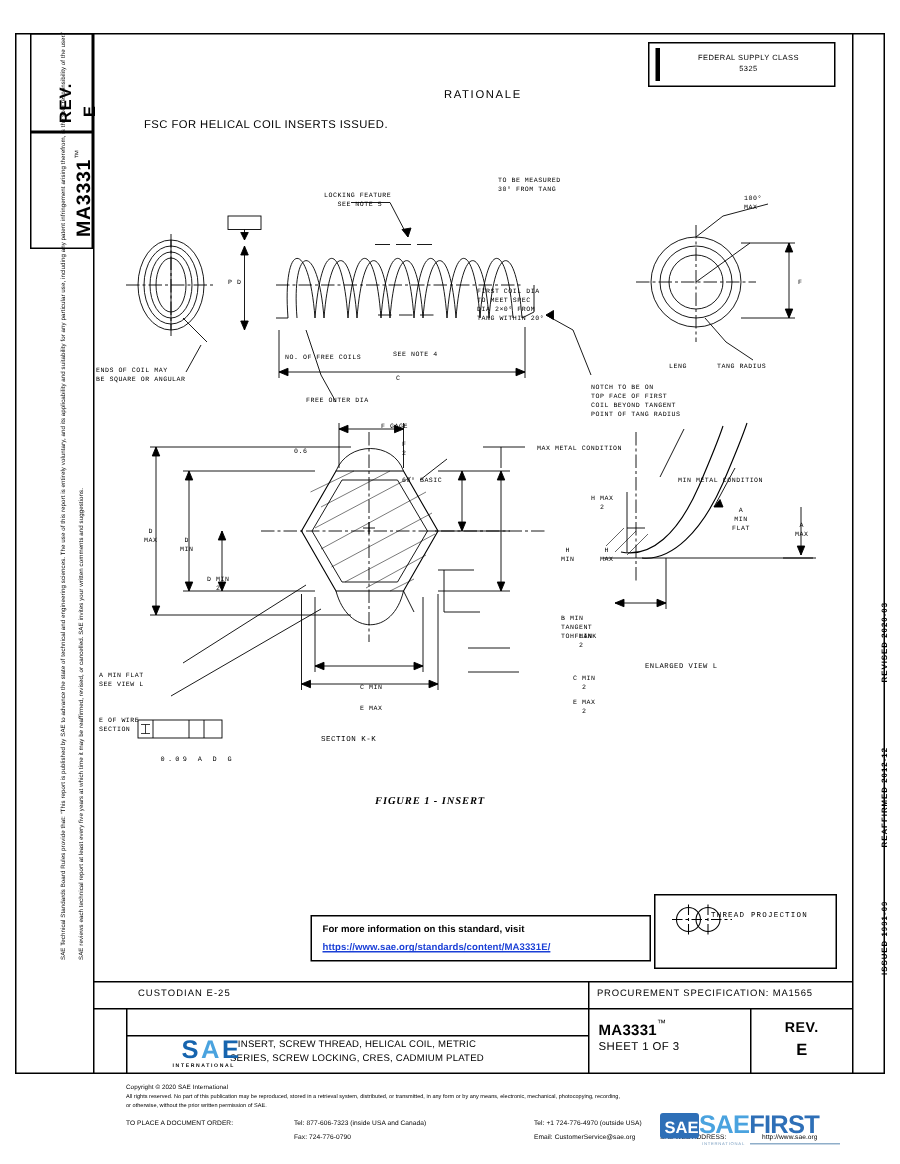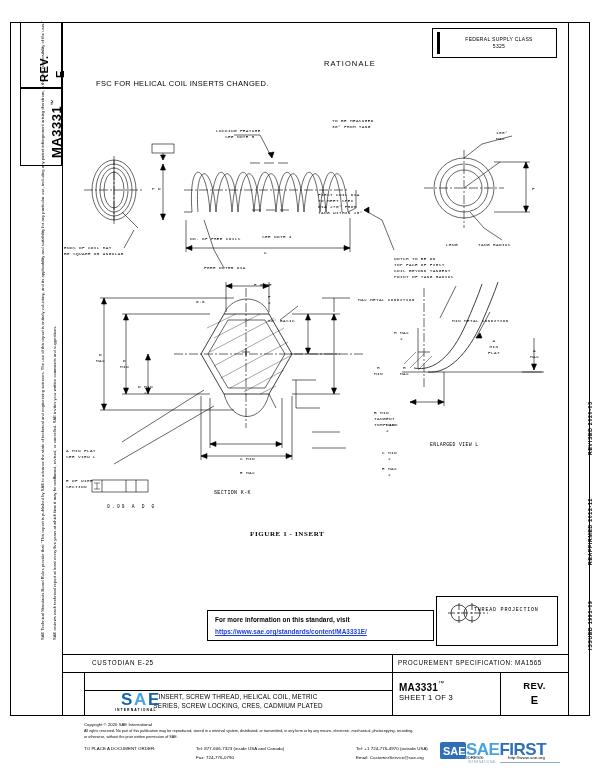--- a/index.html
+++ b/index.html
@@ -25,21 +25,21 @@
   .t-rat-body{font-size:7.5px;letter-spacing:.3px;}
   .t-fsc{font-size:5px;letter-spacing:.3px;text-align:center;line-height:1.45;}
   .t-disc{font-size:4.1px;line-height:1.5;letter-spacing:.05px;}
   .t-side{font-size:5.2px;letter-spacing:.7px;font-weight:bold;}
 
   
   .dw{position:absolute;font-family:"Liberation Mono",monospace;
       font-size:4.4px;letter-spacing:.35px;line-height:1.35;white-space:pre;}
   .dw-c{text-align:center;}
   .dw-fig{position:absolute;font-family:"Liberation Serif",serif;
-          font-size:7px;font-weight:bold;letter-spacing:.6px;}
+          font-size:7px;font-weight:bold;font-style:italic;letter-spacing:.6px;}
 
   
   .infobox{position:absolute;border:1.4px solid #000;box-sizing:border-box;background:#fff;}
   .info-l1{font-size:6.4px;font-weight:bold;letter-spacing:.05px;}
   .info-l2{font-size:6.4px;font-weight:bold;color:#1a3fd6;text-decoration:underline;letter-spacing:.05px;}
 
   
   .tb-custodian{font-size:6.3px;letter-spacing:.7px;}
   .tb-proc{font-size:6.3px;letter-spacing:.55px;}
   .tb-main{font-size:12.6px;font-weight:bold;letter-spacing:.15px;text-align:center;}
@@ -107,25 +107,25 @@
     <span class="t-side">REVISED 2020-03</span>
   </div>
 
   <div class="box" style="left:432px;top:28px;width:125px;height:30px;"></div>
   <div class="ln" style="left:437px;top:32px;width:3px;height:22px;"></div>
   <div style="position:absolute;left:446px;top:36px;width:106px;">
     <div class="t-fsc" style="white-space:pre-line;">FEDERAL SUPPLY CLASS
 5325</div>
   </div>
 
-  <div style="position:absolute;left:296px;top:52px;margin-left:28px;">
+  <div style="position:absolute;left:296px;top:52px;">
     <span class="t-rationale">RATIONALE</span>
   </div>
   <div style="position:absolute;left:96px;top:72px;">
-    <span class="t-rat-body">FSC FOR HELICAL COIL INSERTS CHANGED.</span>
+    <span class="t-rat-body">FSC FOR HELICAL COIL INSERTS ISSUED.</span>
   </div>
 
   <svg style="position:absolute;left:64px;top:100px;" width="504" height="460" viewBox="0 0 504 460">
     <g fill="none" stroke="#000" stroke-width="0.6">
 
       <g>
         <ellipse cx="50" cy="90" rx="22" ry="30"></ellipse>
         <ellipse cx="50" cy="90" rx="18" ry="26"></ellipse>
         <ellipse cx="50" cy="90" rx="14" ry="22"></ellipse>
         <ellipse cx="50" cy="90" rx="10" ry="18"></ellipse>

